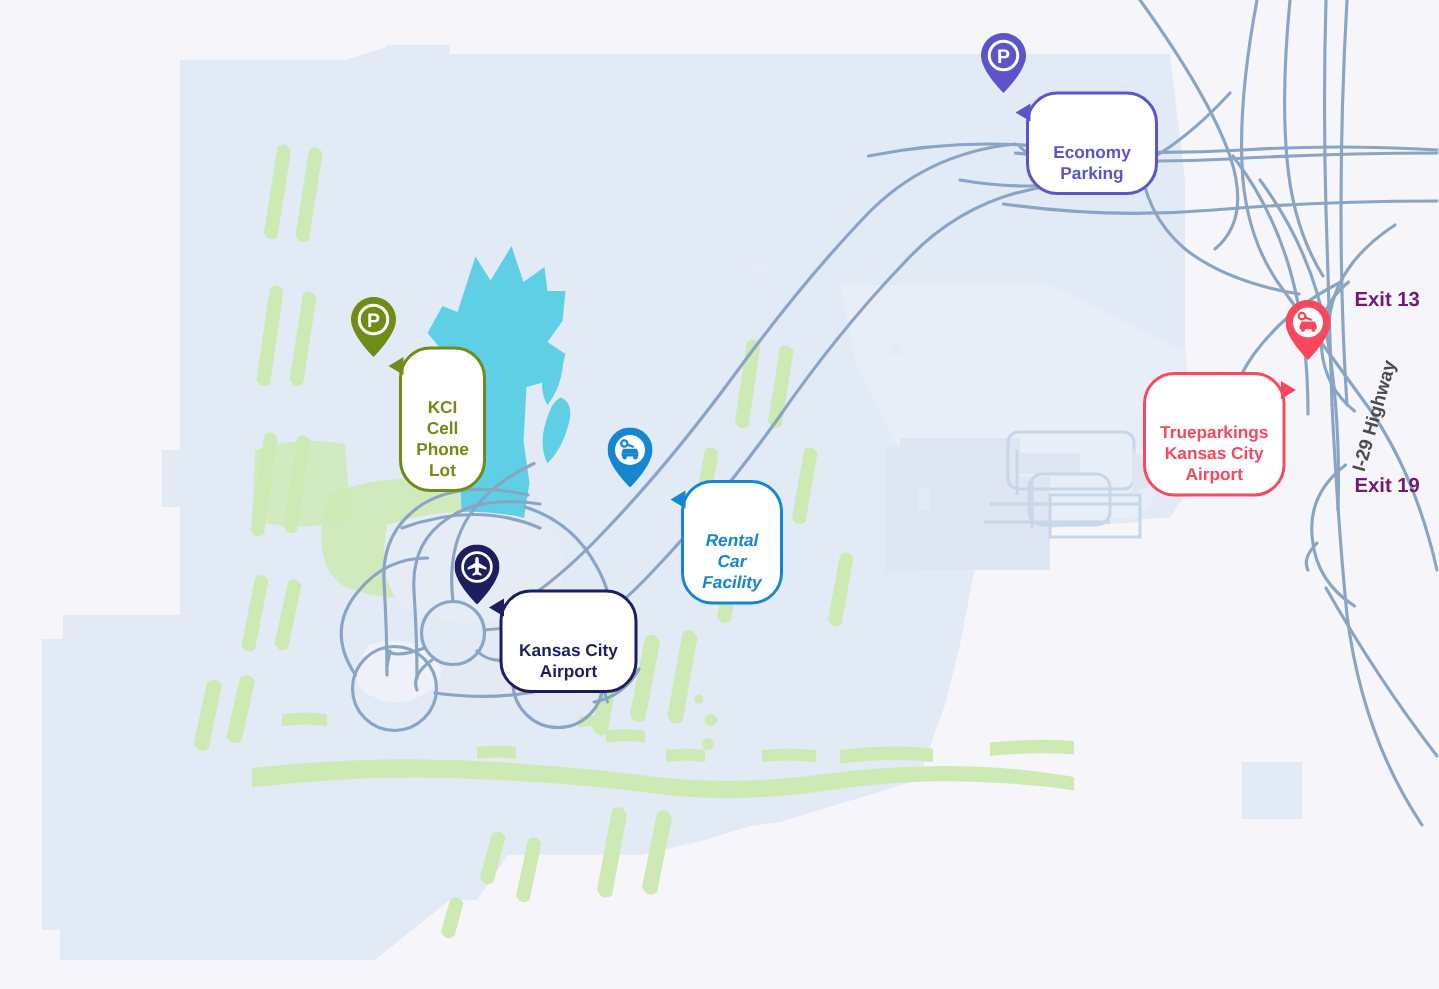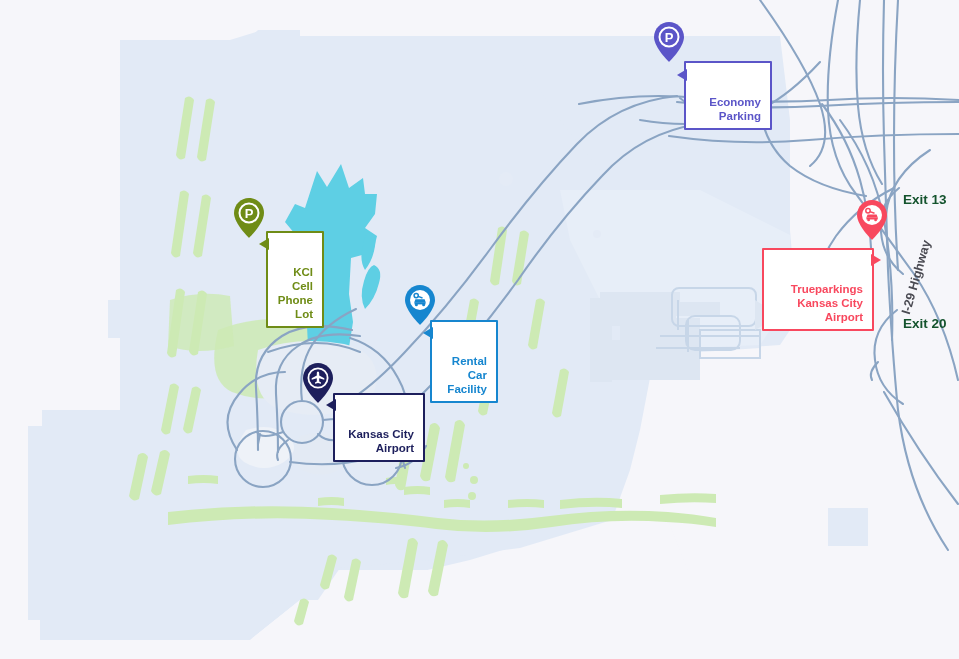--- a/index.html
+++ b/index.html
@@ -37,48 +37,48 @@
     left: -15px;
     top: -40px;
     cursor: pointer;
   }
   .pin svg { display: block; width: 30px; height: 40px; }
 
   .callout {
     position: absolute;
     background: #ffffff;
     border: 2px solid;
-    border-radius: 1px;
+    border-radius: 21px;
     padding: 4px 9px 5px 9px;
     font-size: 11.5px;
     font-weight: bold;
     line-height: 1.22;
     white-space: pre-line;
-    text-align: right;
+    text-align: center;
     cursor: pointer;
     box-sizing: border-box;
   }
   .callout .tail {
     position: absolute;
     width: 0; height: 0;
   }
 
   
   .c-indigo { border-color: #5b55c8; color: #5b55c8; }
   .c-olive  { border-color: #6f8c16; color: #6f8c16; }
   .c-blue   { border-color: #1686cf; color: #1686cf; }
   .c-navy   { border-color: #1d1f5c; color: #1d1f5c; }
   .c-red    { border-color: #f8485e; color: #f8485e; }
 
   
   .exit-label {
     position: absolute;
     font-size: 13.5px;
     font-weight: bold;
-    color: #14532d;
+    color: #701a75;
     white-space: nowrap;
   }
   .hwy-label {
     position: absolute;
     font-size: 12.5px;
     font-weight: bold;
     color: #4a4a52;
     white-space: nowrap;
     transform-origin: left top;
     transform: rotate(-74deg);
@@ -295,21 +295,21 @@
         <path d="M15 0C6.7 0 0 6.7 0 15c0 10.5 15 25 15 25s15-14.5 15-25C30 6.7 23.3 0 15 0z" fill="#1686cf"></path>
         <circle cx="15" cy="15" r="10" fill="#ffffff"></circle>
         <path d="M9.5 17.2h11v2.2h-11z" fill="#1686cf"></path>
         <path d="M10.4 14.2h9.2l1.2 3.2H9.2z" fill="#1686cf"></path>
         <circle cx="11.4" cy="19.8" r="1.5" fill="#1686cf"></circle>
         <circle cx="18.6" cy="19.8" r="1.5" fill="#1686cf"></circle>
         <circle cx="11.2" cy="10.6" r="2.1" fill="none" stroke="#1686cf" stroke-width="1.5"></circle>
         <path d="M13.1 11.4l4.4 1.6" stroke="#1686cf" stroke-width="1.5" fill="none"></path>
       </svg>
     </div>
-    <div class="callout c-blue" style="left:10px; top:-5px; width:68px;">
+    <div class="callout c-blue" style="left:34px; top:-5px; width:68px;font-style:italic;">
       <span class="tail" style="left:-9px; top:5px;
             border-top:6px solid transparent; border-bottom:6px solid transparent;
             border-right:10px solid #1686cf;"></span>
       <span>Rental Car
 Facility</span>
     </div>
   </div>
 
   <div class="marker" style="left:318px; top:403px;">
     <div class="pin">
@@ -334,26 +334,26 @@
         <path d="M15 0C6.7 0 0 6.7 0 15c0 10.5 15 25 15 25s15-14.5 15-25C30 6.7 23.3 0 15 0z" fill="#f8485e"></path>
         <circle cx="15" cy="15" r="10" fill="#ffffff"></circle>
         <path d="M9.4 17.4h11.4v2.1H9.4z" fill="#f8485e"></path>
         <path d="M10.6 14.4h9l1.2 3.1H9.4z" fill="#f8485e"></path>
         <circle cx="11.6" cy="19.9" r="1.4" fill="#f8485e"></circle>
         <circle cx="18.6" cy="19.9" r="1.4" fill="#f8485e"></circle>
         <circle cx="11" cy="10.7" r="2.2" fill="none" stroke="#f8485e" stroke-width="1.5"></circle>
         <path d="M12.9 11.6l4.6 1.7" stroke="#f8485e" stroke-width="1.5" fill="none"></path>
       </svg>
     </div>
-    <div class="callout c-red" style="left:-110px; top:8px; width:112px;">
+    <div class="callout c-red" style="left:-110px; top:8px; width:95px;">
       <span class="tail" style="right:-9px; top:4px;
             border-top:6px solid transparent; border-bottom:6px solid transparent;
             border-left:10px solid #f8485e;"></span>
       <span>Trueparkings
 Kansas City Airport</span>
     </div>
   </div>
 
   <div class="exit-label" style="left:903px; top:192px;">Exit 13</div>
-  <div class="exit-label" style="left:903px; top:316px;">Exit 20</div>
+  <div class="exit-label" style="left:903px; top:316px;">Exit 19</div>
   <div class="hwy-label" style="left:899px; top:312px;">I-29 Highway</div>
 
 </div>
 
 </body></html>

